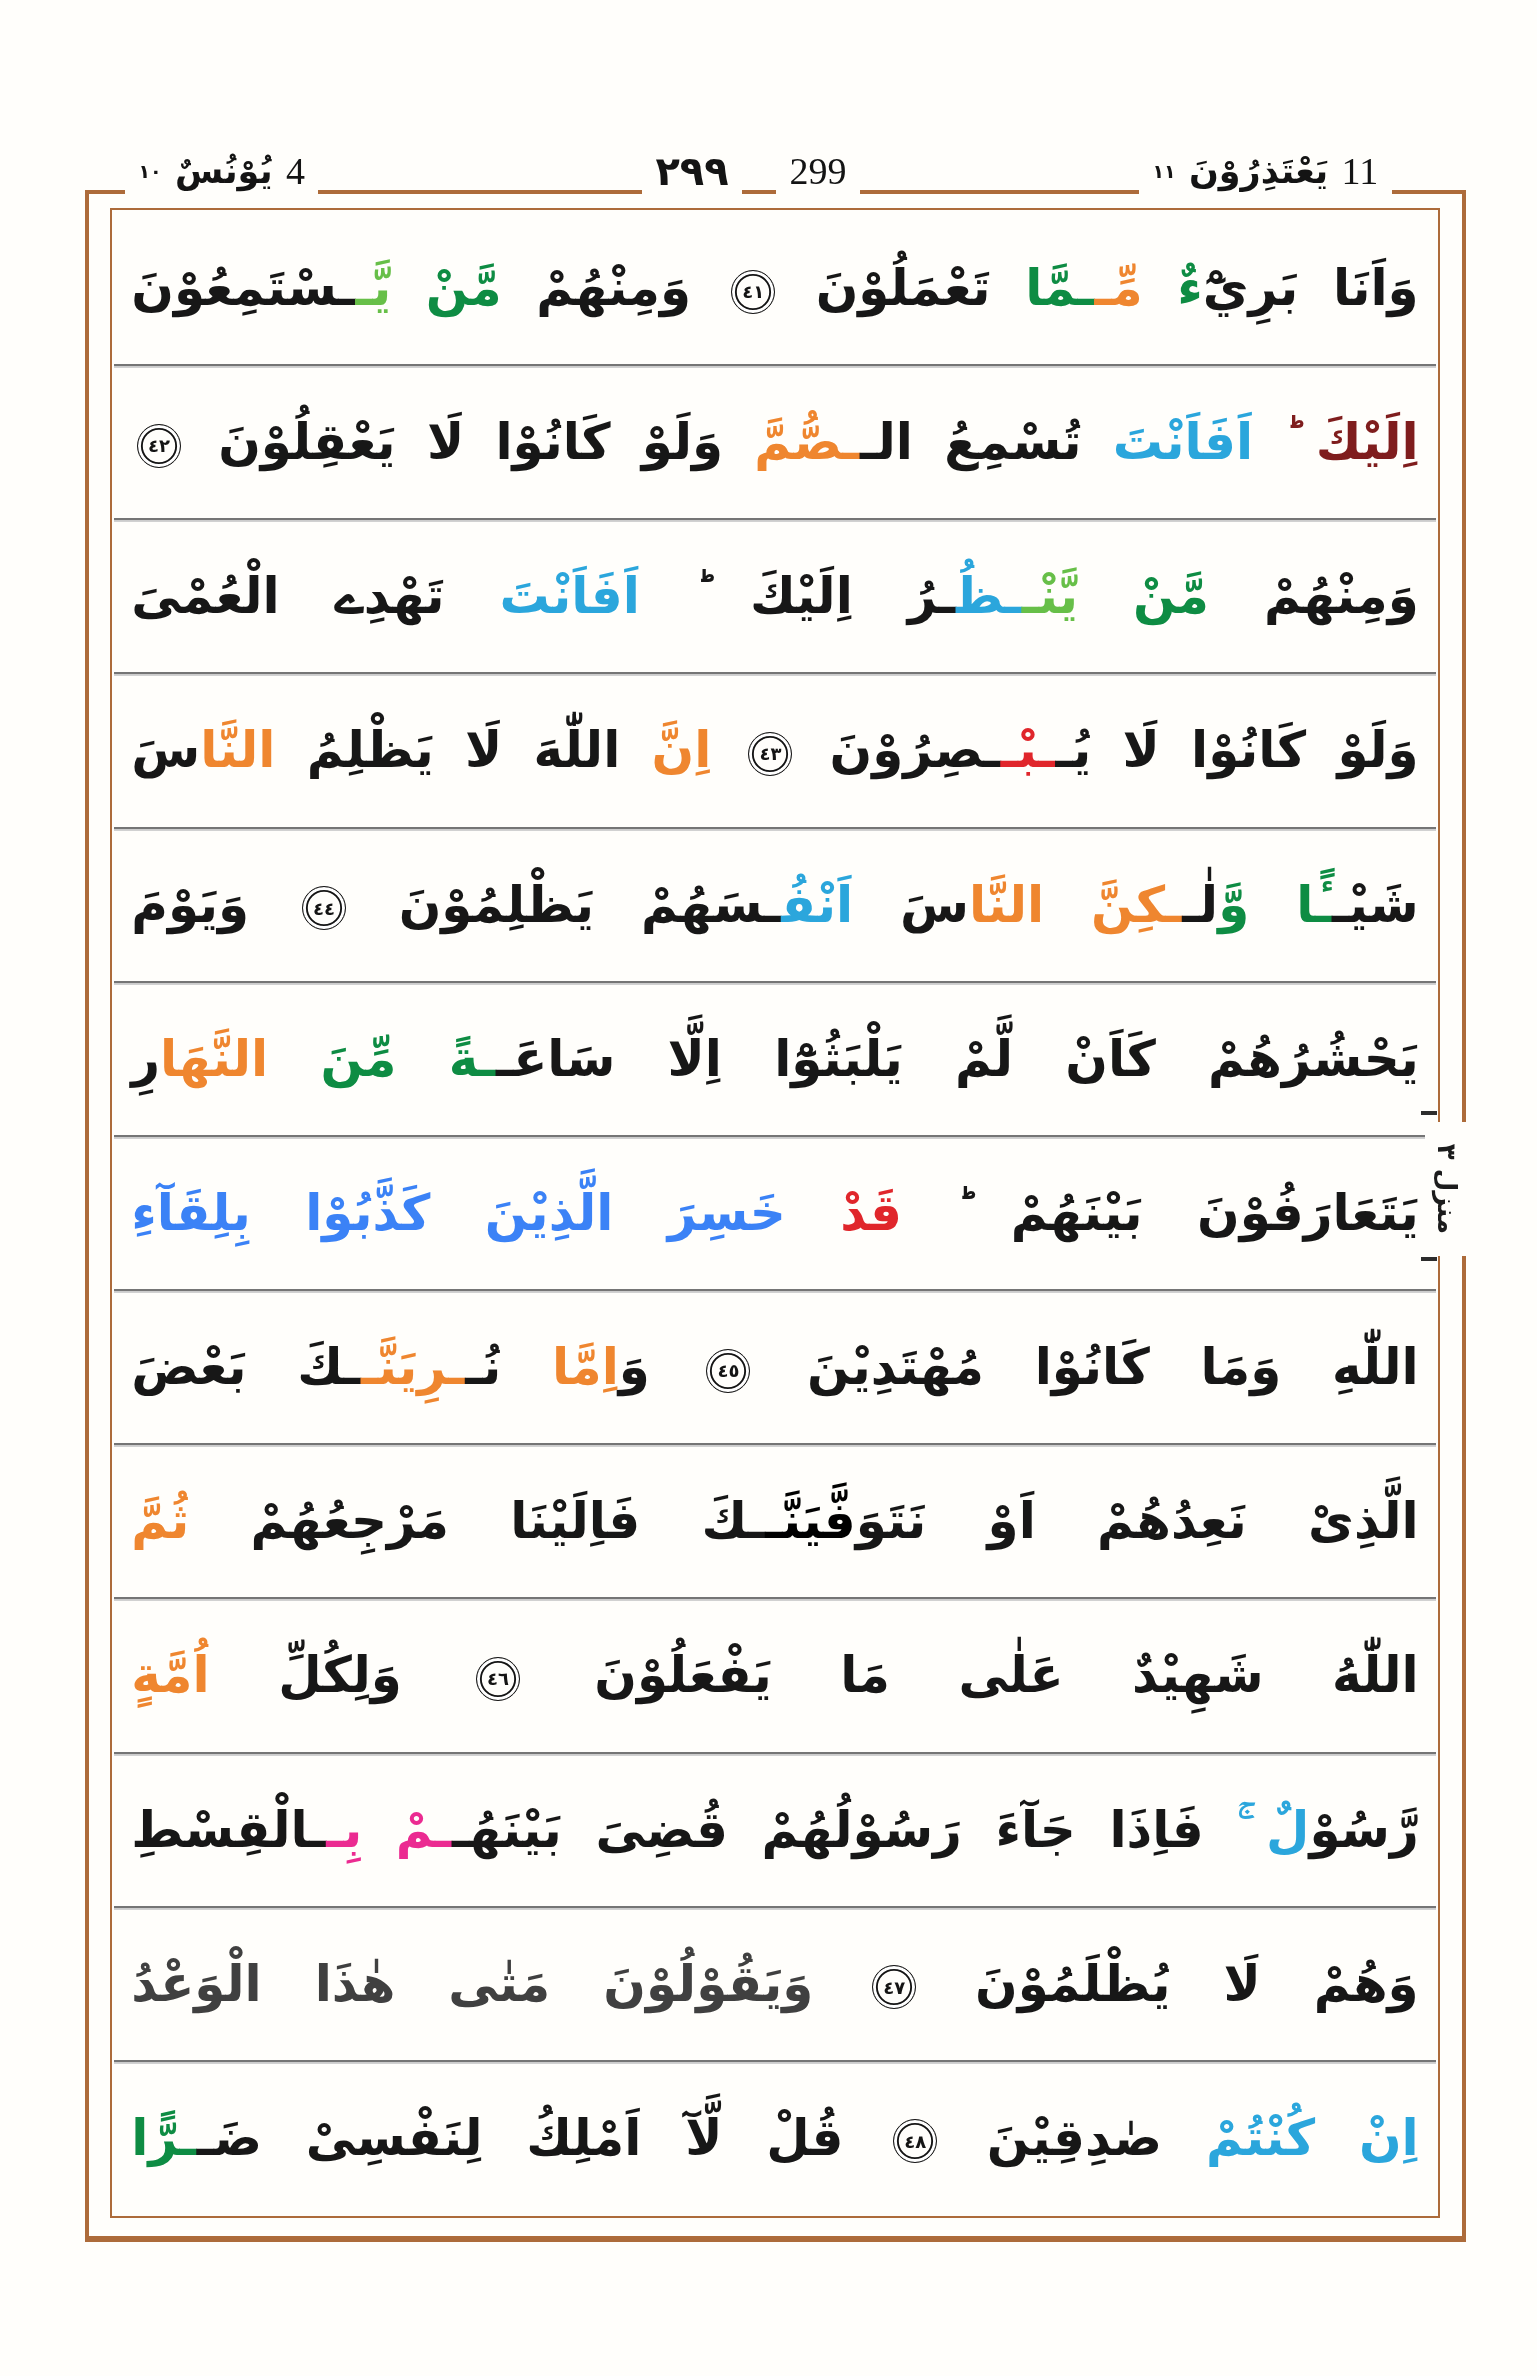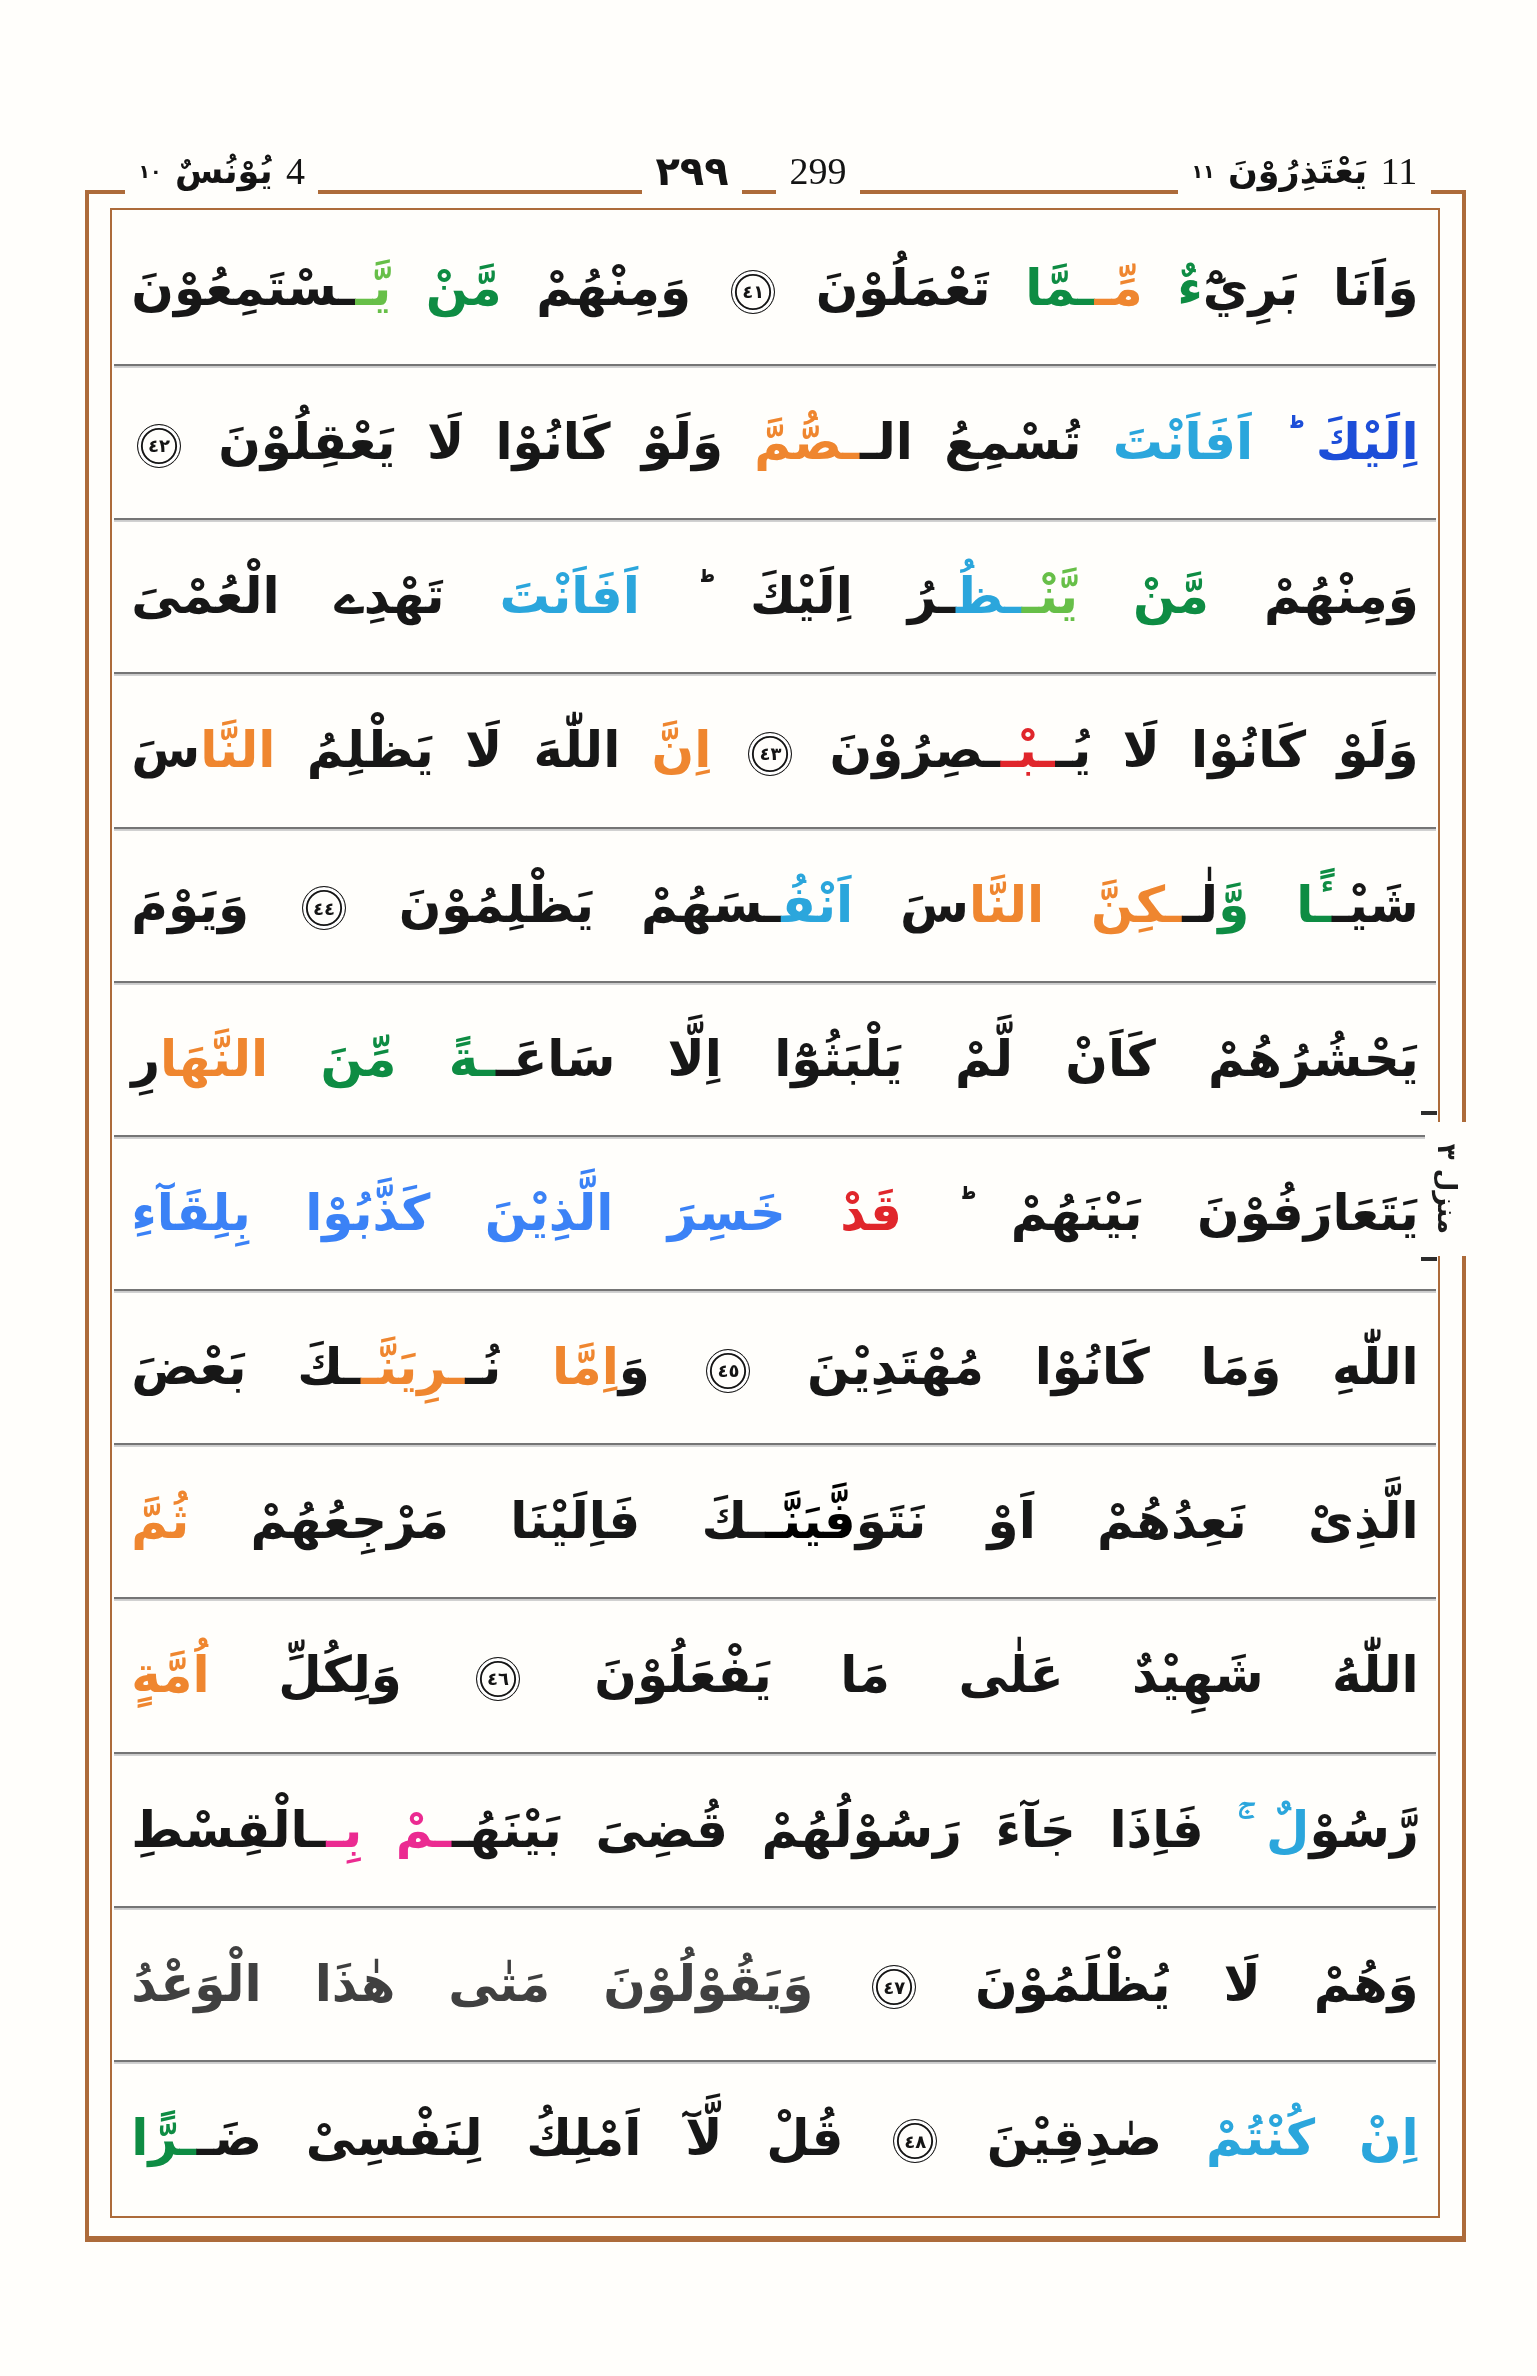--- a/index.html
+++ b/index.html
@@ -94,29 +94,29 @@
     <span class="hdr-latin">4</span>
   </div>
 
   <div class="hdr-item" style="left:642px;">
     <span class="hdr-page-arabic">٢٩٩</span>
   </div>
   <div class="hdr-item" style="left:776px;">
     <span class="hdr-latin">299</span>
   </div>
 
-  <div class="hdr-item" style="left:1178px;">
+  <div class="hdr-item" style="left:1139px;">
     <span class="hdr-arabic-num">١١</span>
     <span class="hdr-arabic-word">يَعْتَذِرُوْنَ</span>
     <span class="hdr-latin">11</span>
   </div>
 
   <div class="text-area" id="text-area">
       <div class="qrow"><span style="color: rgb(23, 23, 23);">وَاَنَا بَرِيْٓ</span><span style="color: rgb(14, 140, 67);">ءٌ </span><span style="color: rgb(239, 134, 47);">مِّـ</span><span style="color: rgb(14, 140, 67);">ـمَّا</span><span style="color: rgb(23, 23, 23);"> تَعْمَلُوْنَ </span><span class="verse">٤١</span><span style="color: rgb(23, 23, 23);"> وَمِنْهُمْ </span><span style="color: rgb(14, 140, 67);">مَّنْ </span><span style="color: rgb(103, 191, 72);">يَّـ</span><span style="color: rgb(23, 23, 23);">ـسْتَمِعُوْنَ</span></div>
-      <div class="qrow"><span style="color: #1d4ed8;">اِلَيْكَ ؕ </span><span style="color: rgb(43, 166, 220);">اَفَاَنْتَ </span><span style="color: rgb(23, 23, 23);">تُسْمِعُ الـ</span><span style="color: rgb(239, 134, 47);">ـصُّمَّ </span><span style="color: rgb(23, 23, 23);">وَلَوْ كَانُوْا لَا يَعْقِلُوْنَ </span><span class="verse">٤٢</span></div>
+      <div class="qrow"><span style="color: #7f1d1d;">اِلَيْكَ ؕ </span><span style="color: rgb(43, 166, 220);">اَفَاَنْتَ </span><span style="color: rgb(23, 23, 23);">تُسْمِعُ الـ</span><span style="color: rgb(239, 134, 47);">ـصُّمَّ </span><span style="color: rgb(23, 23, 23);">وَلَوْ كَانُوْا لَا يَعْقِلُوْنَ </span><span class="verse">٤٢</span></div>
       <div class="qrow"><span style="color: rgb(23, 23, 23);">وَمِنْهُمْ </span><span style="color: rgb(14, 140, 67);">مَّنْ </span><span style="color: rgb(103, 191, 72);">يَّنْـ</span><span style="color: rgb(43, 166, 220);">ـظُ</span><span style="color: rgb(23, 23, 23);">ـرُ اِلَيْكَ ؕ </span><span style="color: rgb(43, 166, 220);">اَفَاَنْتَ </span><span style="color: rgb(23, 23, 23);">تَهْدِے الْعُمْیَ</span></div>
       <div class="qrow"><span style="color: rgb(23, 23, 23);">وَلَوْ كَانُوْا لَا يُـ</span><span style="color: rgb(224, 38, 43);">ـبْـ</span><span style="color: rgb(23, 23, 23);">ـصِرُوْنَ </span><span class="verse">٤٣</span><span style="color: rgb(23, 23, 23);"> </span><span style="color: rgb(239, 134, 47);">اِنَّ </span><span style="color: rgb(23, 23, 23);">اللّٰهَ لَا يَظْلِمُ </span><span style="color: rgb(239, 134, 47);">النَّا</span><span style="color: rgb(23, 23, 23);">سَ</span></div>
       <div class="qrow"><span style="color: rgb(23, 23, 23);">شَيْـ</span><span style="color: rgb(14, 140, 67);">ـًٔا </span><span style="color: rgb(14, 140, 67);">وَّ</span><span style="color: rgb(23, 23, 23);">لٰـ</span><span style="color: rgb(239, 134, 47);">ـكِنَّ </span><span style="color: rgb(239, 134, 47);">النَّا</span><span style="color: rgb(23, 23, 23);">سَ </span><span style="color: rgb(43, 166, 220);">اَنْفُ</span><span style="color: rgb(23, 23, 23);">ـسَهُمْ يَظْلِمُوْنَ </span><span class="verse">٤٤</span><span style="color: rgb(23, 23, 23);"> وَيَوْمَ</span></div>
       <div class="qrow"><span style="color: rgb(23, 23, 23);">يَحْشُرُهُمْ كَاَنْ لَّمْ يَلْبَثُوْٓا اِلَّا سَاعَـ</span><span style="color: rgb(14, 140, 67);">ـةً مِّنَ </span><span style="color: rgb(239, 134, 47);">النَّهَا</span><span style="color: rgb(23, 23, 23);">رِ</span></div>
       <div class="qrow"><span style="color: rgb(23, 23, 23);">يَتَعَارَفُوْنَ بَيْنَهُمْ ؕ </span><span style="color: rgb(224, 38, 43);">قَدْ </span><span style="color: #3b82f6;">خَسِرَ الَّذِيْنَ كَذَّبُوْا بِلِقَآءِ</span></div>
       <div class="qrow"><span style="color: rgb(23, 23, 23);">اللّٰهِ وَمَا كَانُوْا مُهْتَدِيْنَ </span><span class="verse">٤٥</span><span style="color: rgb(23, 23, 23);"> وَ</span><span style="color: rgb(239, 134, 47);">اِمَّا </span><span style="color: rgb(23, 23, 23);">نُـ</span><span style="color: rgb(239, 134, 47);">ـرِيَنَّـ</span><span style="color: rgb(23, 23, 23);">ـكَ بَعْضَ</span></div>
       <div class="qrow"><span style="color: rgb(23, 23, 23);">الَّذِیْ نَعِدُهُمْ اَوْ نَتَوَ</span><span style="color: #000000;">فَّيَنَّـ</span><span style="color: rgb(23, 23, 23);">ـكَ فَاِلَيْنَا مَرْجِعُهُمْ </span><span style="color: rgb(239, 134, 47);">ثُمَّ</span></div>
       <div class="qrow"><span style="color: rgb(23, 23, 23);">اللّٰهُ شَهِيْدٌ عَلٰى مَا يَفْعَلُوْنَ </span><span class="verse">٤٦</span><span style="color: rgb(23, 23, 23);"> وَلِكُلِّ </span><span style="color: rgb(239, 134, 47);">اُمَّةٍ</span></div>
       <div class="qrow"><span style="color: rgb(23, 23, 23);">رَّسُوْ</span><span style="color: rgb(43, 166, 220);">لٌ ۚ </span><span style="color: rgb(23, 23, 23);">فَاِذَا جَآءَ رَسُوْلُهُمْ قُضِیَ بَيْنَهُـ</span><span style="color: rgb(235, 43, 145);">ـمْ بِـ</span><span style="color: rgb(23, 23, 23);">ـالْقِسْطِ</span></div>
       <div class="qrow"><span style="color: rgb(23, 23, 23);">وَهُمْ لَا يُظْلَمُوْنَ </span><span class="verse">٤٧</span><span style="color: #404040;"> وَيَقُوْلُوْنَ مَتٰى هٰذَا الْوَعْدُ</span></div>

